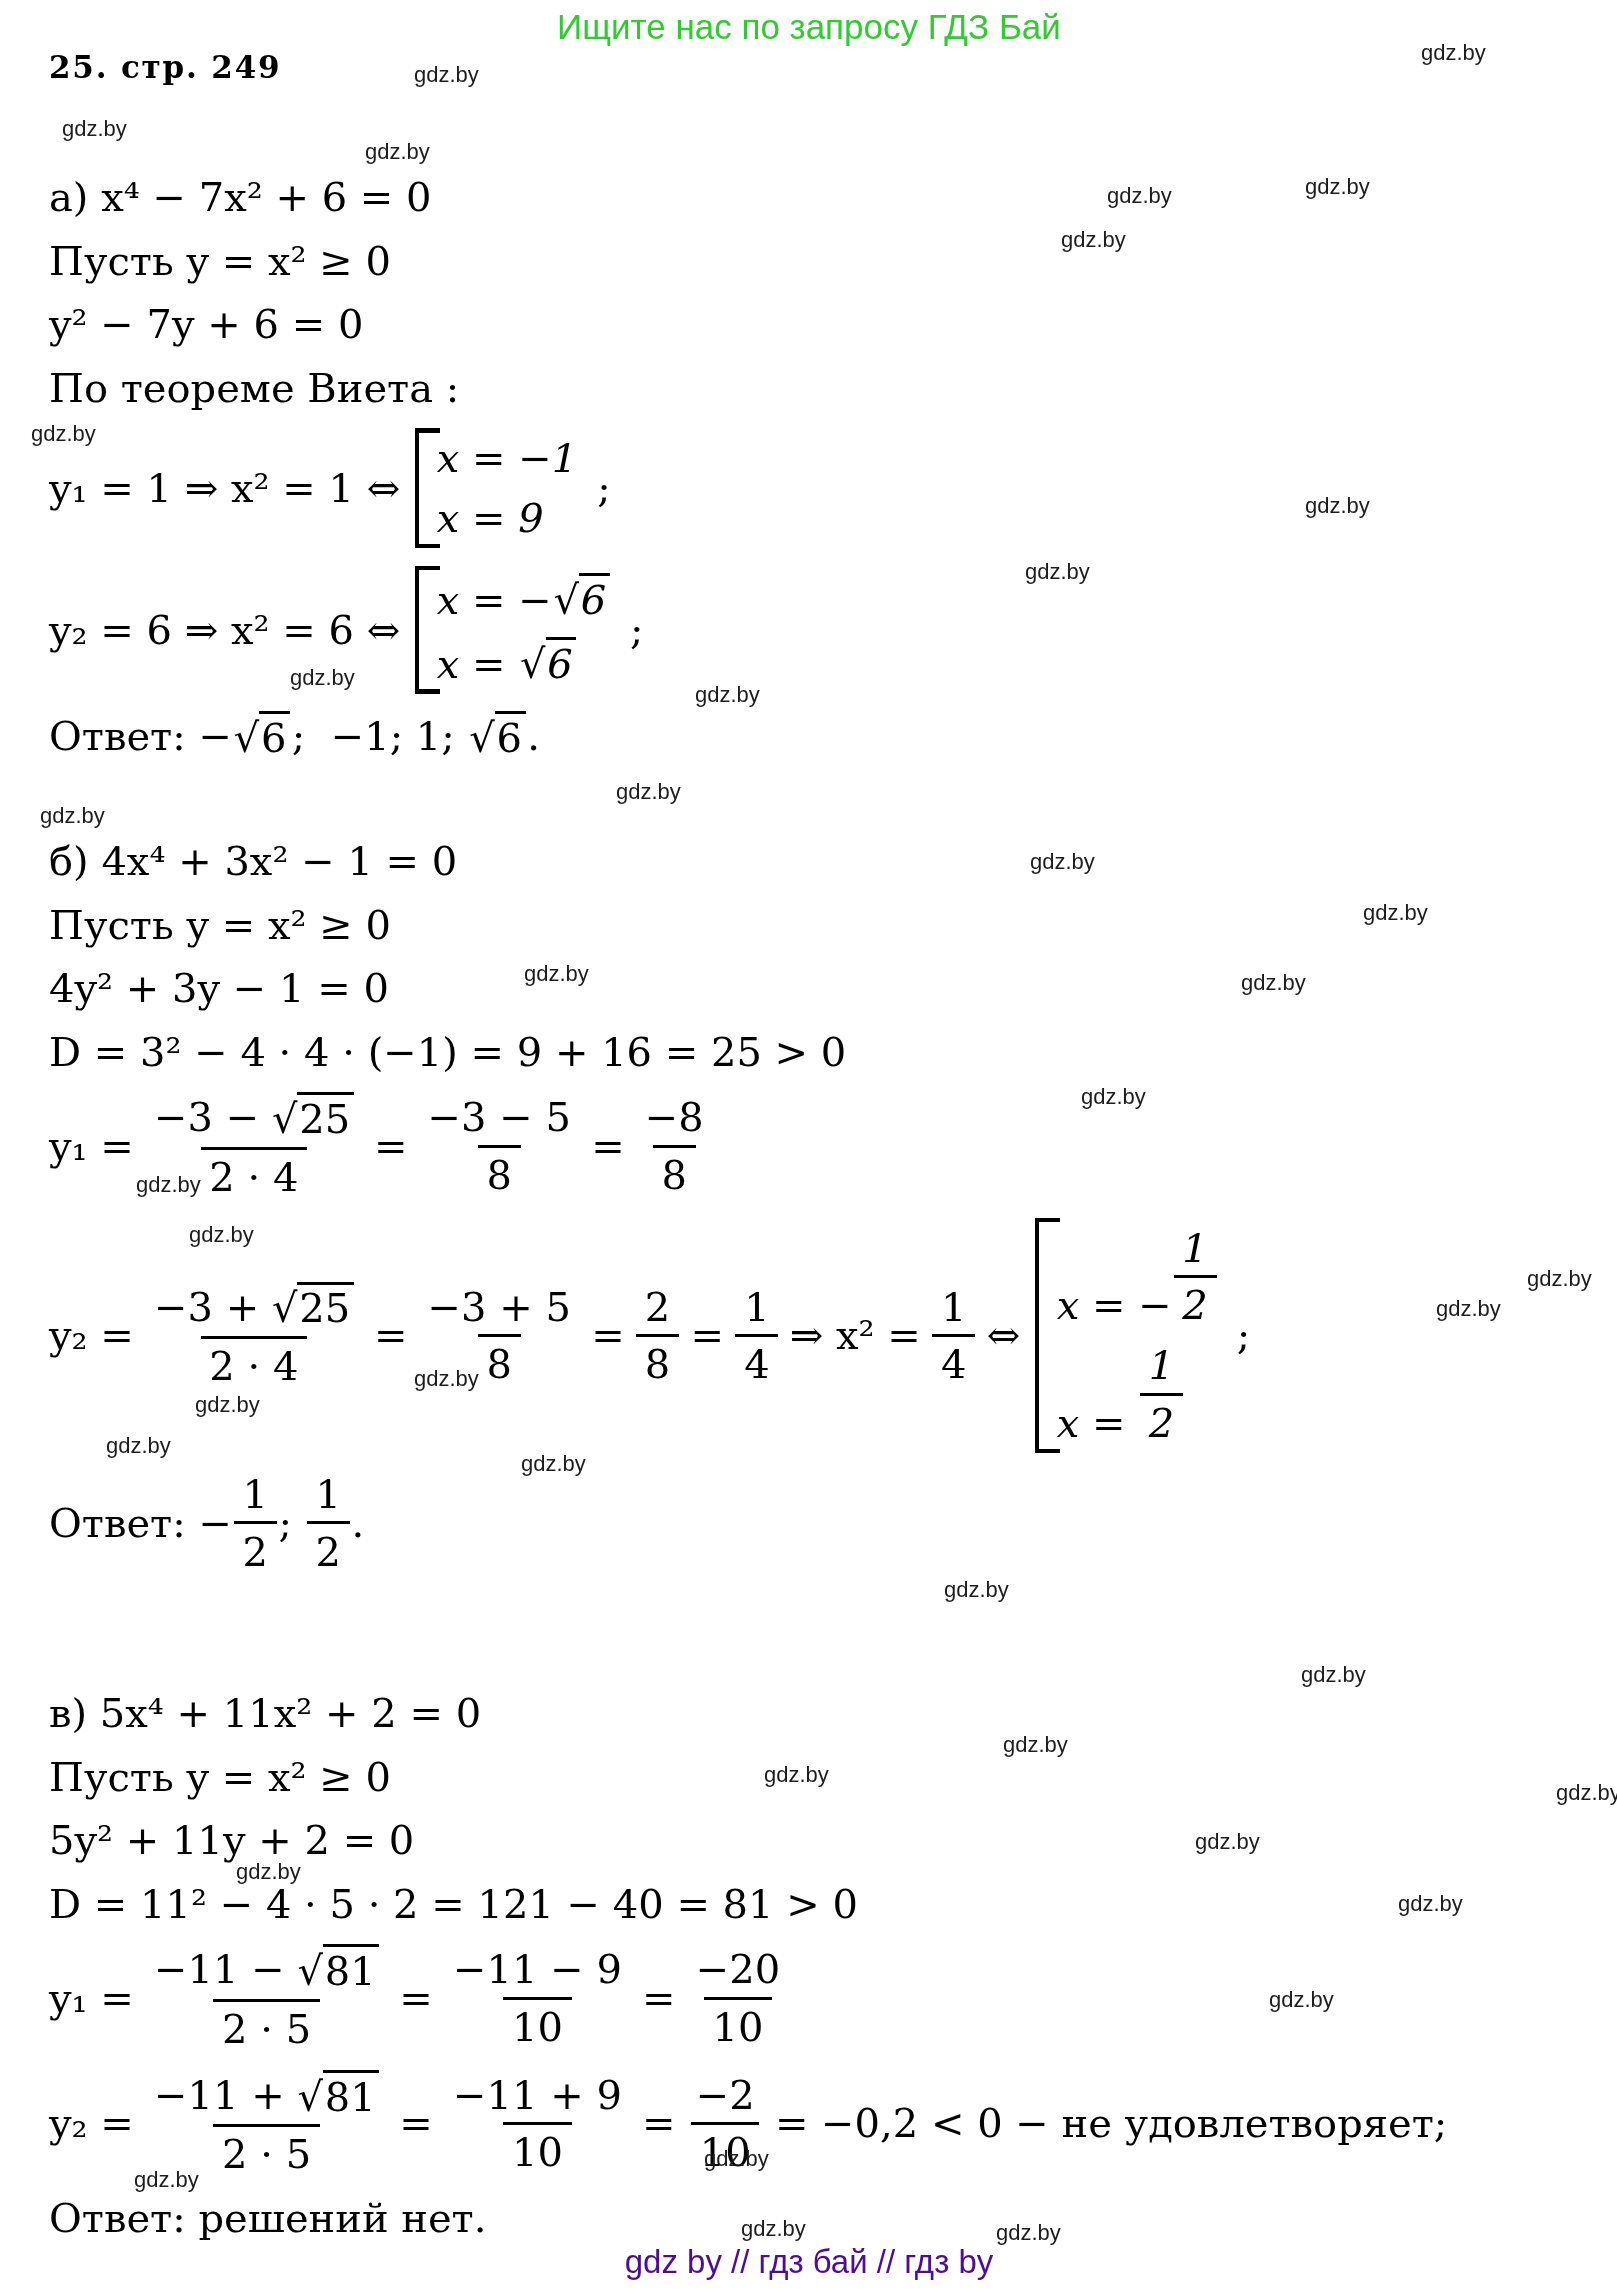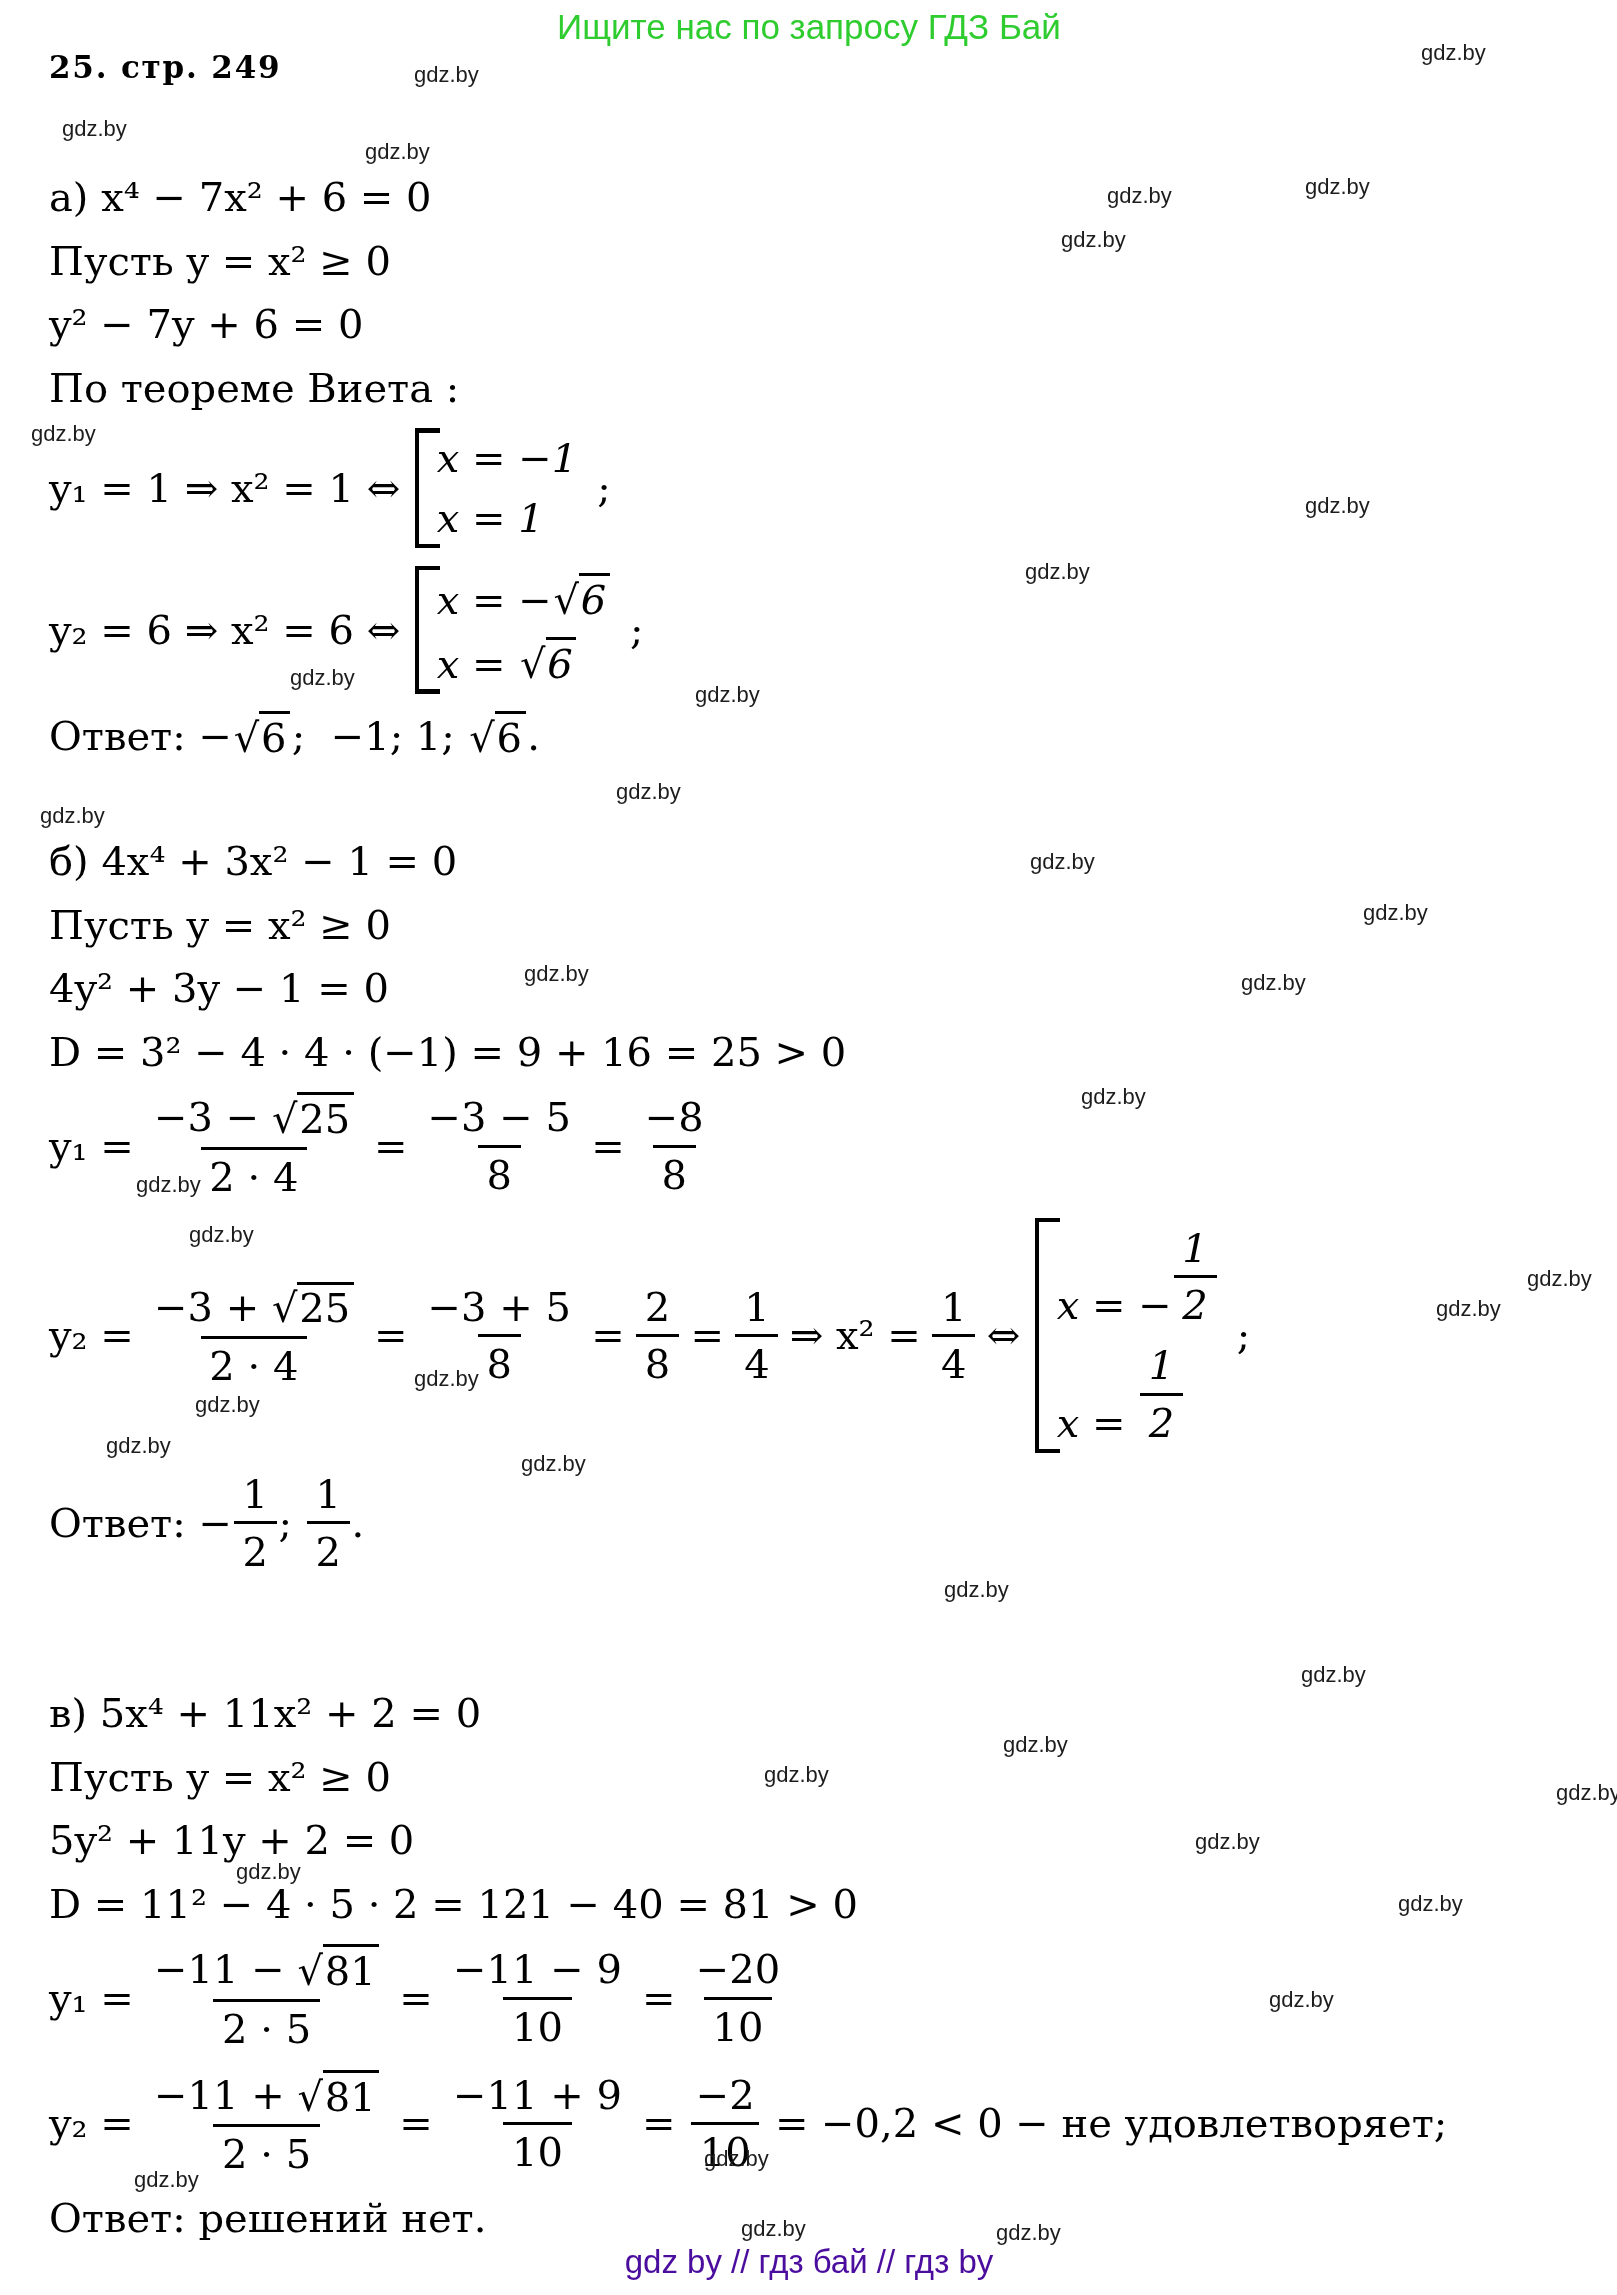--- a/index.html
+++ b/index.html
@@ -45,21 +45,21 @@
   <div class="sec sec-a">
     <div class="ml"><span>а) x⁴ − 7x² + 6 = 0</span></div>
     <div class="ml"><span>Пусть y = x² ≥ 0</span></div>
     <div class="ml"><span>y² − 7y + 6 = 0</span></div>
     <div class="ml"><span>По теореме Виета :</span></div>
 
     <div class="ml">
       <span>y₁ = 1 ⇒ x² = 1 ⇔</span>
       <span class="cases">
         <span class="case"><span>x = −1</span></span>
-        <span class="case"><span>x = 1</span></span>
+        <span class="case"><span>x = 9</span></span>
       </span>
       <span>;</span>
     </div>
 
     <div class="ml">
       <span>y₂ = 6 ⇒ x² = 6 ⇔</span>
       <span class="cases">
         <span class="case">
           <span class="tight">x = −</span>
           <span class="sq"><span class="rsign">√</span><span class="rad">6</span></span>

